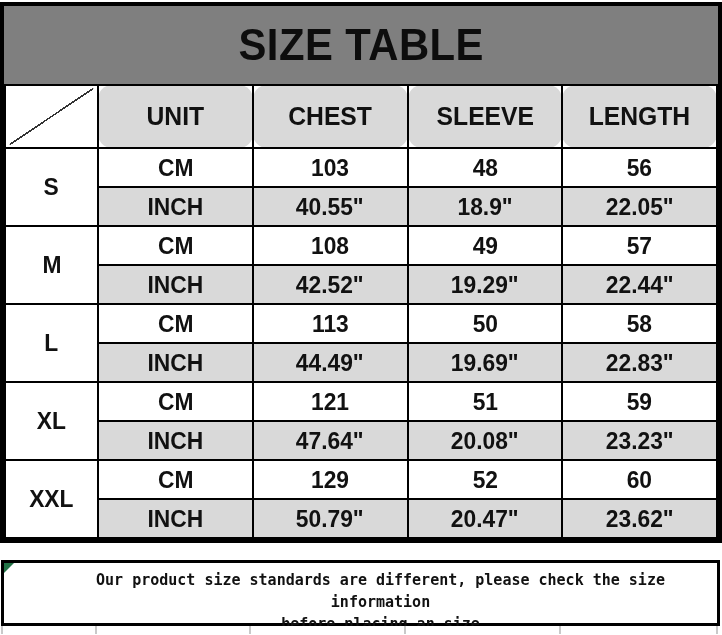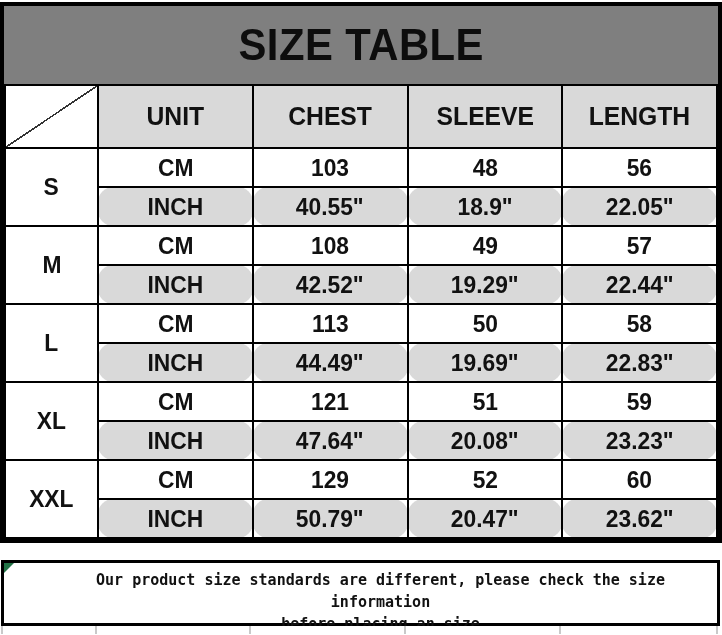--- a/index.html
+++ b/index.html
@@ -38,41 +38,41 @@
   }
   .size-table col.c-size   { width: 93px; }
   .size-table td, .size-table th {
     border: 2px solid #000000;
     text-align: center;
     vertical-align: middle;
     font-weight: bold;
     padding: 0;
     overflow: hidden;
   }
-  .size-table .hdr-row th, .size-table .hdr-row td { height: 61px; }
+  .size-table .hdr-row th, .size-table .hdr-row td { height: 61px; border-radius: 14px; }
   .size-table .hdr-row th {
     background: #d9d9d9;
     font-size: 26px;
     transform-origin: center;
   }
   .hdr-row th span, .size-table td span { display:inline-block; transform: scaleX(0.95); }
 
   td.diag-cell {
     background:
       linear-gradient(to bottom right,
         transparent 49.2%, #333333 49.2%, #333333 50.8%, transparent 50.8%),
       #ffffff;
   }
   td.size-label {
     background: #d9d9d9;
     font-size: 31px;
   }
   .size-table .data-row td { height: 37px; font-size: 24px; }
   .size-table .row-cm td   { background: #ffffff; }
-  .size-table .row-inch td { background: #d9d9d9; border-radius: 15px; }
+  .size-table .row-inch td { background: #d9d9d9; }
 
   .footer-note {
     position: absolute; left: 1px; top: 560px;
     width: 719px; height: 66px; box-sizing: border-box;
     border: 3px solid #000000;
     background: #ffffff;
     display: flex; flex-direction: column; align-items: center; justify-content: flex-start;
     padding-top: 7px;
     font-family: "DejaVu Sans Mono", monospace;
     font-weight: bold; font-size: 15px; line-height: 1.45;

